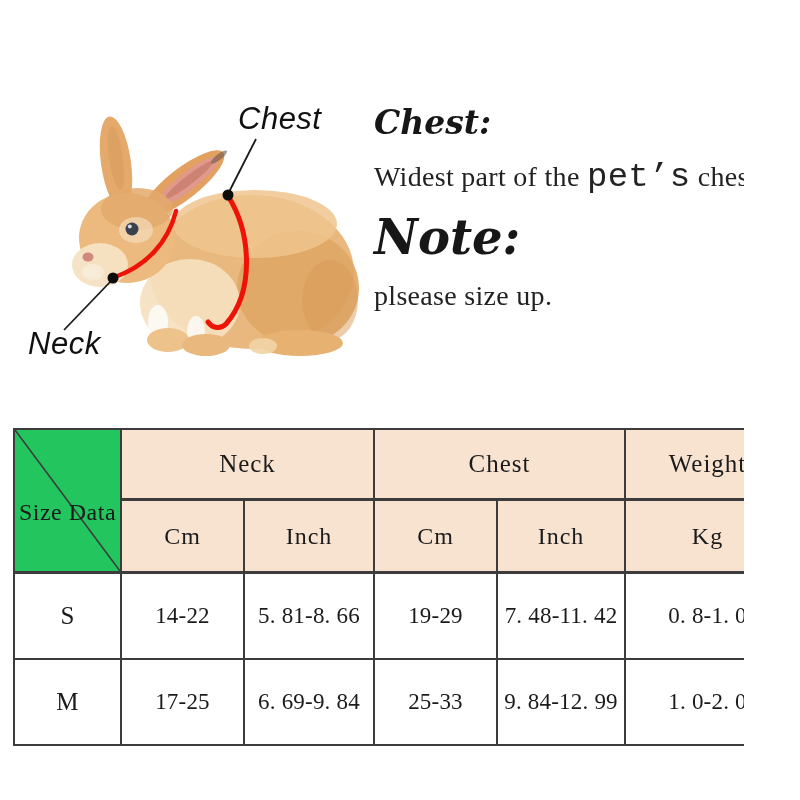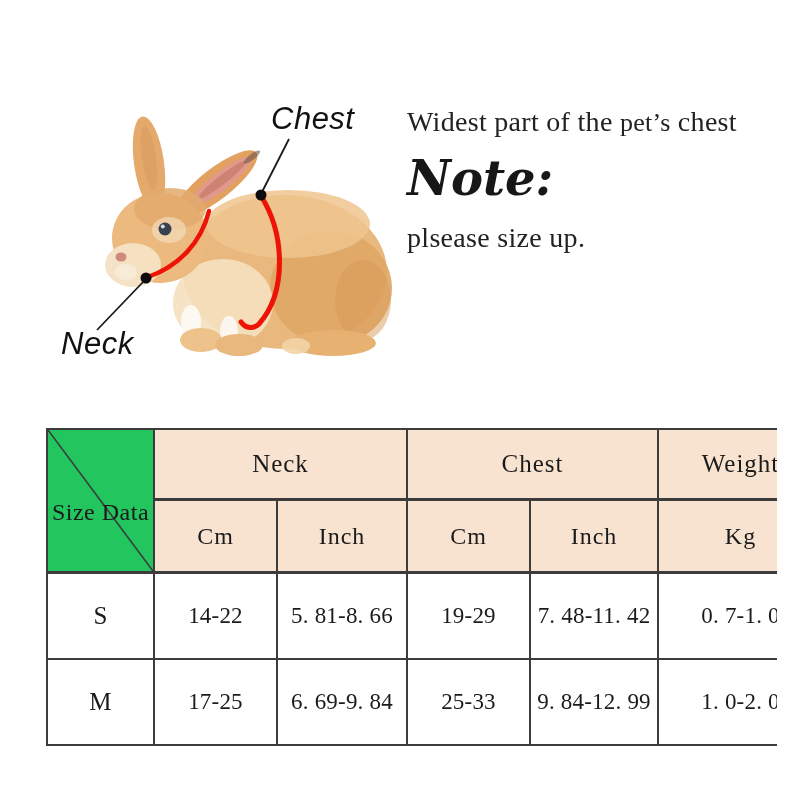--- a/index.html
+++ b/index.html
@@ -1,18 +1,18 @@
 <!DOCTYPE html>
 <html><head>
 <meta charset="utf-8">
 <style>
   html,body{margin:0;padding:0;background:#ffffff;}
   .stage{
     position:relative;width:744px;height:800px;background:#ffffff;overflow:hidden;
-    font-family:"Liberation Serif",serif;color:#1c1c1c;margin-left:33px;
+    font-family:"Liberation Serif",serif;color:#1c1c1c;
   }
   
   .rabbit-svg{position:absolute;left:0;top:0;width:800px;height:420px;}
   .callout{
     position:absolute;font-family:"Liberation Sans",sans-serif;
     font-style:italic;font-weight:500;font-size:31px;color:#111;letter-spacing:.5px;
   }
   .chest-callout{left:238px;top:101px;}
   .neck-callout{left:28px;top:326px;}
   
@@ -20,21 +20,21 @@
   .info .heading{
     font-family:"DejaVu Serif",serif;font-style:italic;font-weight:700;
     color:#171717;margin:0;
   }
   .heading.chest{font-size:33px;line-height:1.2;margin-bottom:11px;}
   .heading.note{font-size:48px;line-height:1.2;margin-bottom:11px;}
   .body-line{
     font-family:"Liberation Serif",serif;font-size:28px;line-height:1.36;
     color:#222;margin:0 0 9px 0;letter-spacing:.3px;
   }
-  .body-line .sans{font-family:Liberation Serif, serif;font-size:26px;}
+  .body-line .sans{font-family:Liberation Mono, monospace;font-size:34px;}
   .note-l2{margin-top:3px;}
   
   .size-table{
     position:absolute;left:13px;top:428px;width:776px;
     border-collapse:collapse;table-layout:fixed;
     text-align:center;color:#1b1b1b;
   }
   .size-table td{border:2px solid #3c3c3c;padding:0;}
   .group-row td{height:68px;background:#f8e3d0;font-size:25px;letter-spacing:1px;border-bottom-width:3px;}
   .unit-row td{height:70px;background:#f8e3d0;font-size:24px;letter-spacing:1px;border-bottom-width:3px;}
@@ -97,20 +97,21 @@
     <g fill="#0d0d0d">
       <circle cx="228" cy="195" r="5.5"></circle>
       <circle cx="113" cy="278" r="5.5"></circle>
     </g>
   </svg>
 
   <div class="callout chest-callout">Chest</div>
   <div class="callout neck-callout">Neck</div>
 
   <div class="info">
+    <p class="heading chest">Chest:</p>
     <p class="body-line"><span>Widest part of the </span><span class="sans">pet’s</span><span> chest</span></p>
     <p class="heading note">Note:</p>
     <p class="body-line note-l2">plsease size up.</p>
   </div>
 
   <table class="size-table">
     <colgroup>
       <col style="width:107px">
         <col style="width:123px">
         <col style="width:130px">
@@ -136,21 +137,21 @@
         <td>Cm</td>
         <td>Inch</td>
         <td>Kg</td>
       </tr>
       <tr class="data-row">
         <td class="size-cell">S</td>
         <td>14-22</td>
         <td>5. 81-8. 66</td>
         <td>19-29</td>
         <td>7. 48-11. 42</td>
-        <td>0. 7-1. 0</td>
+        <td>0. 8-1. 0</td>
       </tr>
       <tr class="data-row">
         <td class="size-cell">M</td>
         <td>17-25</td>
         <td>6. 69-9. 84</td>
         <td>25-33</td>
         <td>9. 84-12. 99</td>
         <td>1. 0-2. 0</td>
       </tr>
     </tbody>

